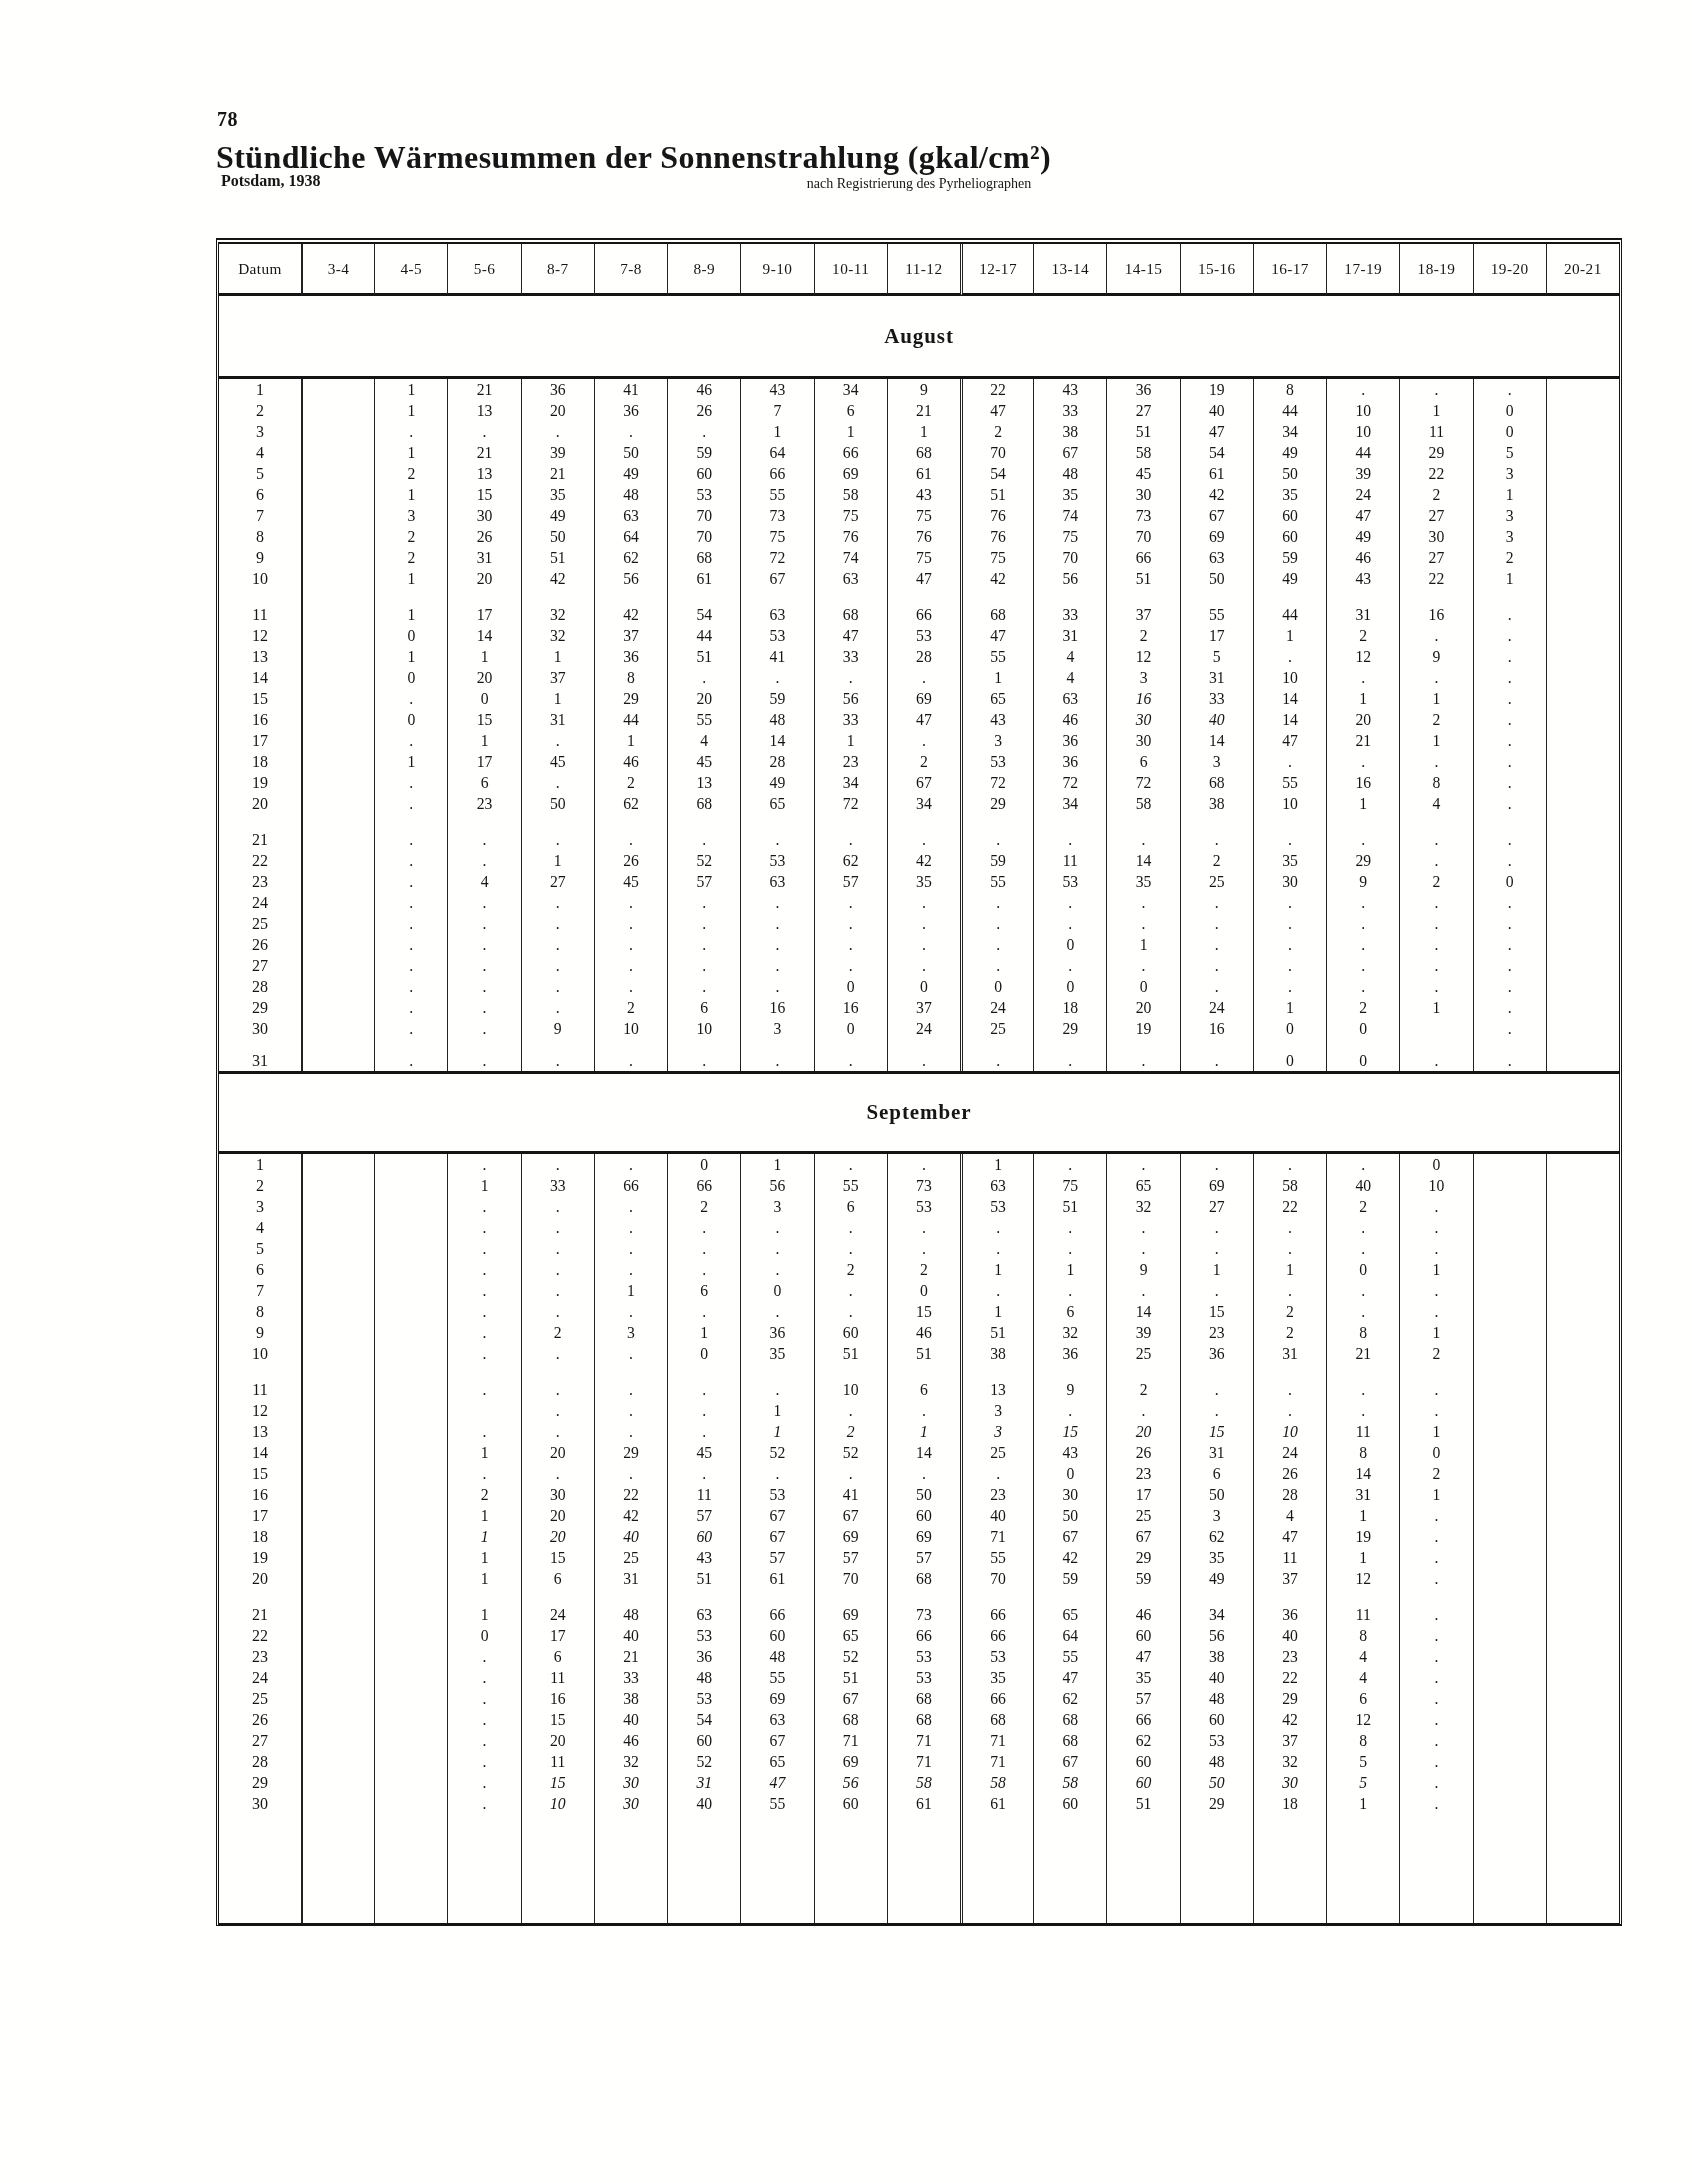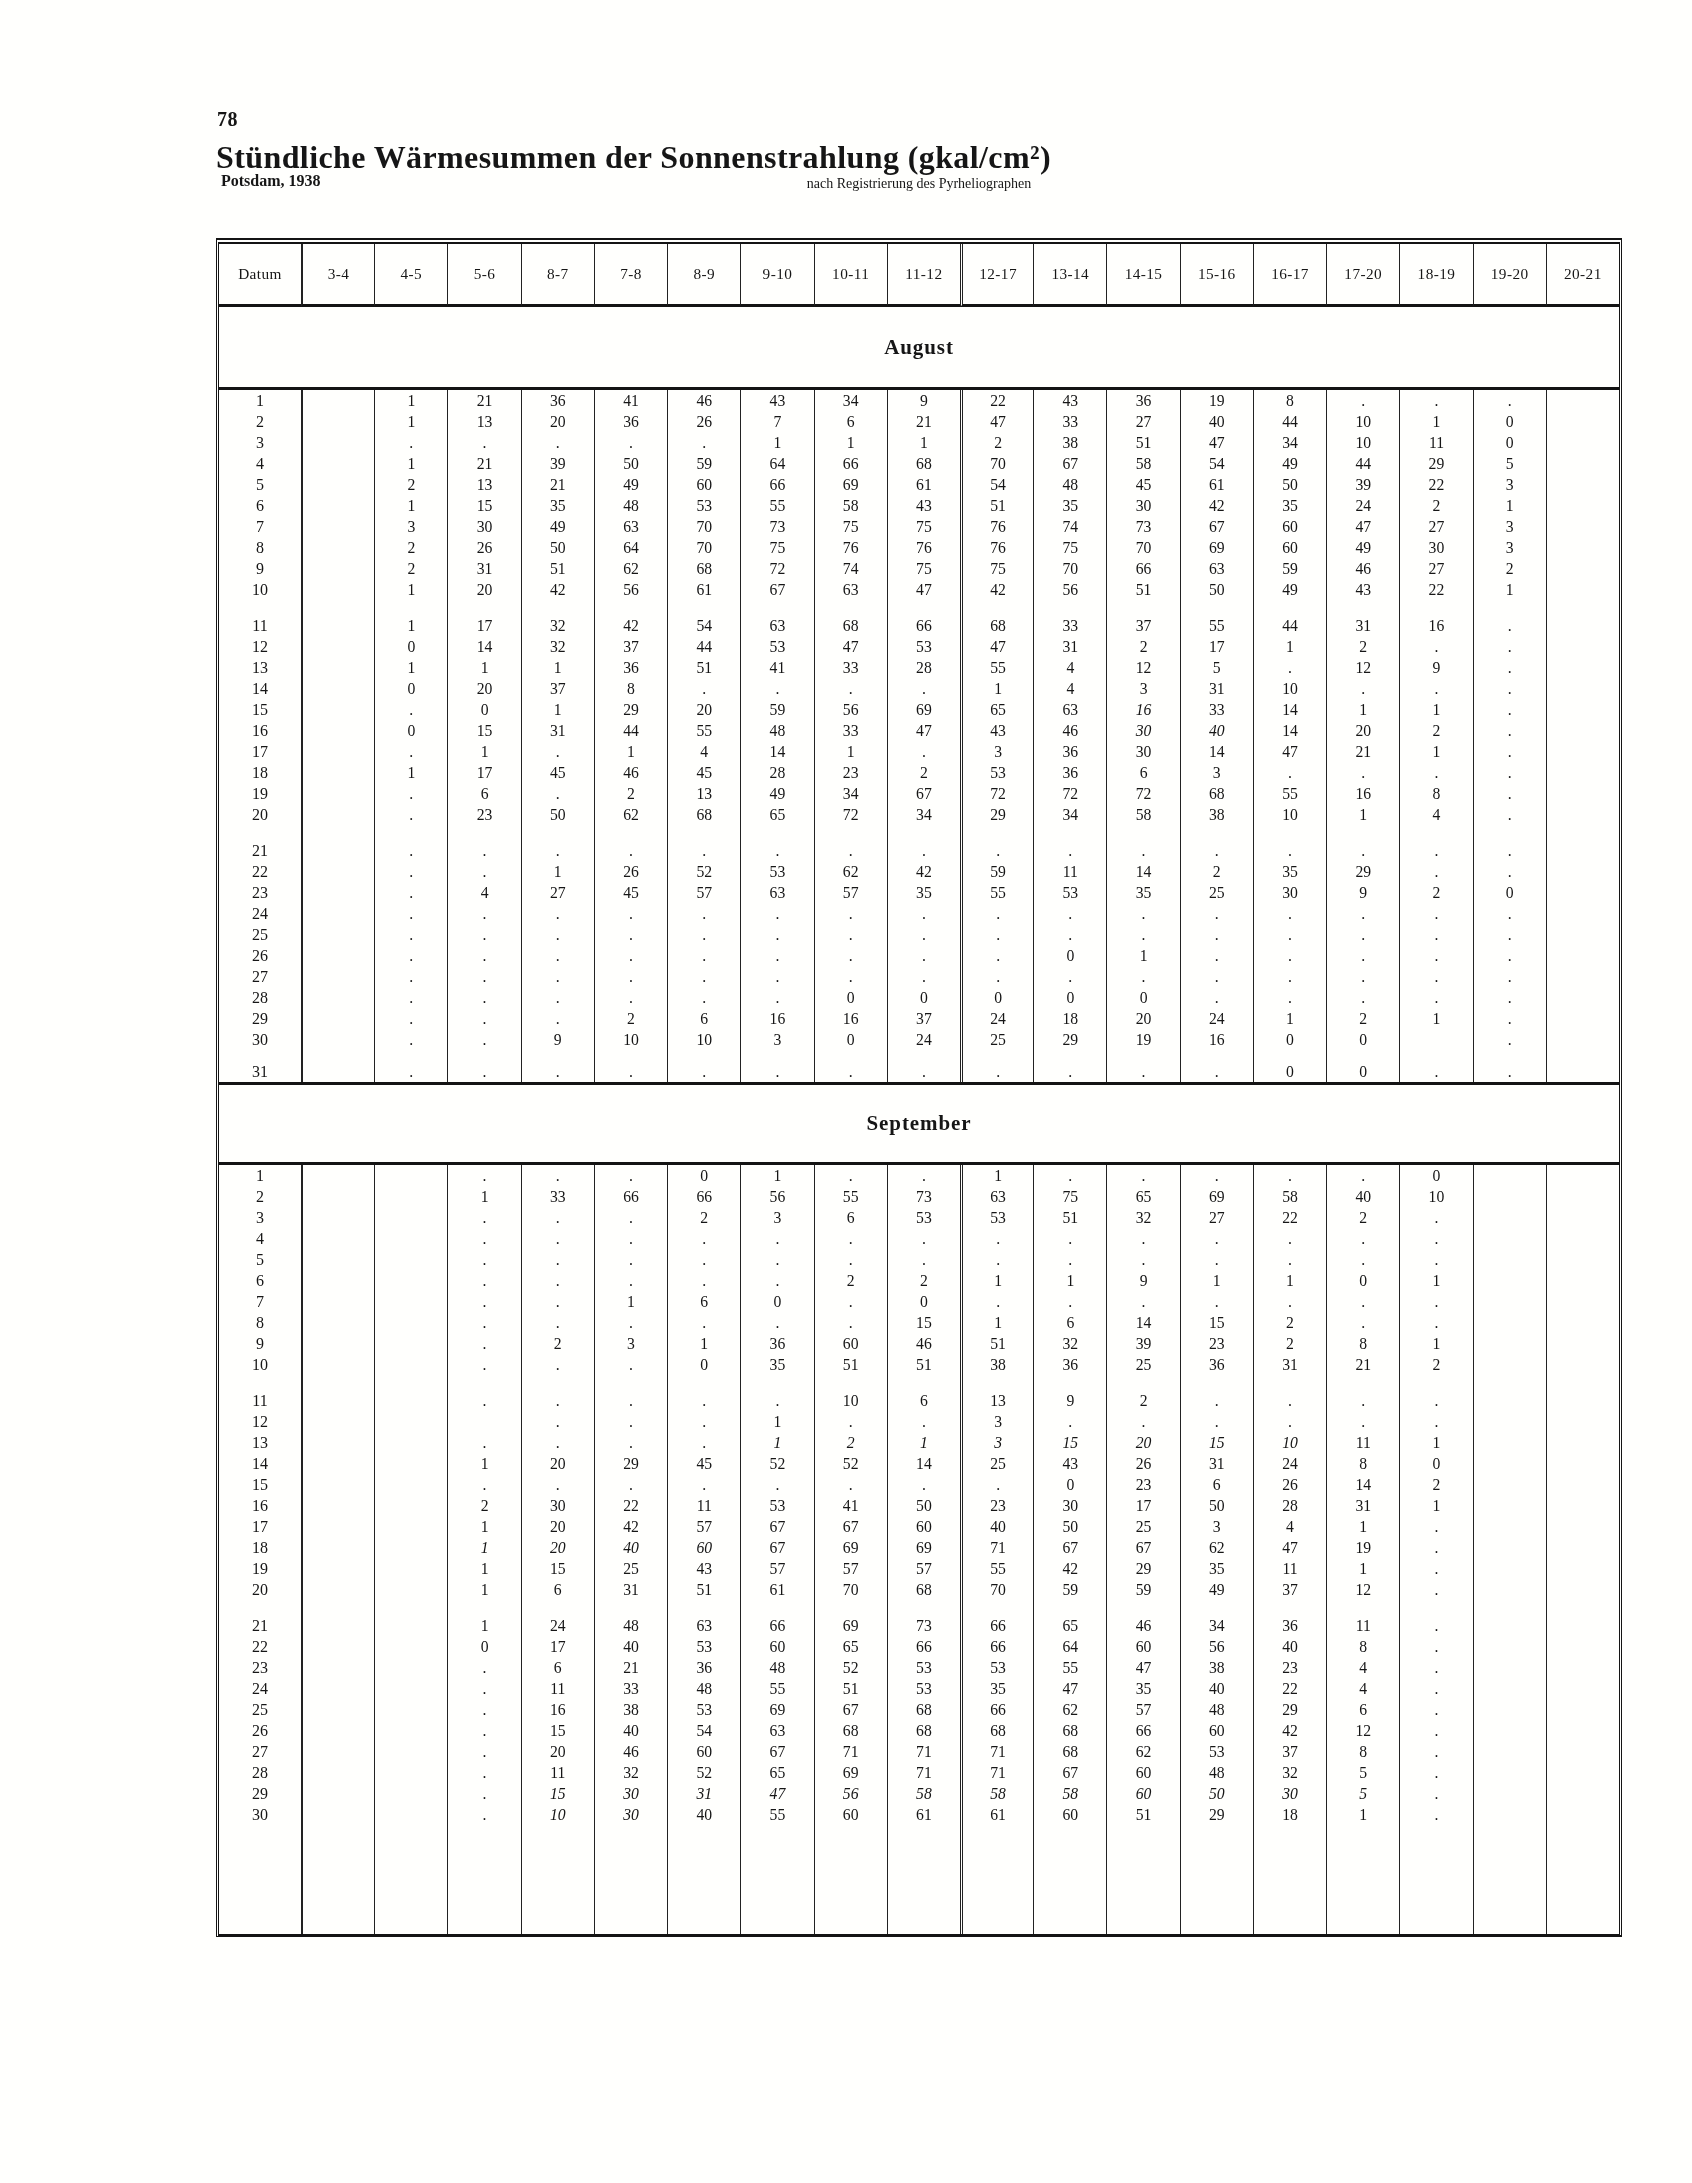--- a/index.html
+++ b/index.html
@@ -42,21 +42,21 @@
   .cellbase{
     box-sizing:border-box;
     display:flex;align-items:flex-end;justify-content:center;
     border-left:0.9px solid #222;
     overflow:hidden;
   }
   .c0{border-left:none;}
   .h0{border-left-width:2.2px;}
   .h9{border-left-style:double;border-left-width:3.5px;}
   .hcell{
-    height:63px;
+    height:52px;
     align-items:center;
     font-size:15.3px;
     border-bottom:3.5px solid #141414;
     letter-spacing:0.4px;
   }
   .mlabel{
     grid-column:1 / -1;
     height:83px;
     display:flex;align-items:center;justify-content:center;
     font-size:21px;font-weight:bold;letter-spacing:0.9px;
@@ -92,21 +92,21 @@
       <div class="cellbase hcell h4">7-8</div>
       <div class="cellbase hcell h5">8-9</div>
       <div class="cellbase hcell h6">9-10</div>
       <div class="cellbase hcell h7">10-11</div>
       <div class="cellbase hcell h8">11-12</div>
       <div class="cellbase hcell h9">12-17</div>
       <div class="cellbase hcell h10">13-14</div>
       <div class="cellbase hcell h11">14-15</div>
       <div class="cellbase hcell h12">15-16</div>
       <div class="cellbase hcell h13">16-17</div>
-      <div class="cellbase hcell h14">17-20</div>
+      <div class="cellbase hcell h14">17-19</div>
       <div class="cellbase hcell h15">18-19</div>
       <div class="cellbase hcell h16">19-20</div>
       <div class="cellbase hcell h17">20-21</div>
       <div class="cellbase mlabel">August</div>
       <div class="cellbase dcell datecell c0">1</div>
       <div class="cellbase dcell h0"></div>
       <div class="cellbase dcell h1">1</div>
       <div class="cellbase dcell h2">21</div>
       <div class="cellbase dcell h3">36</div>
       <div class="cellbase dcell h4">41</div>

